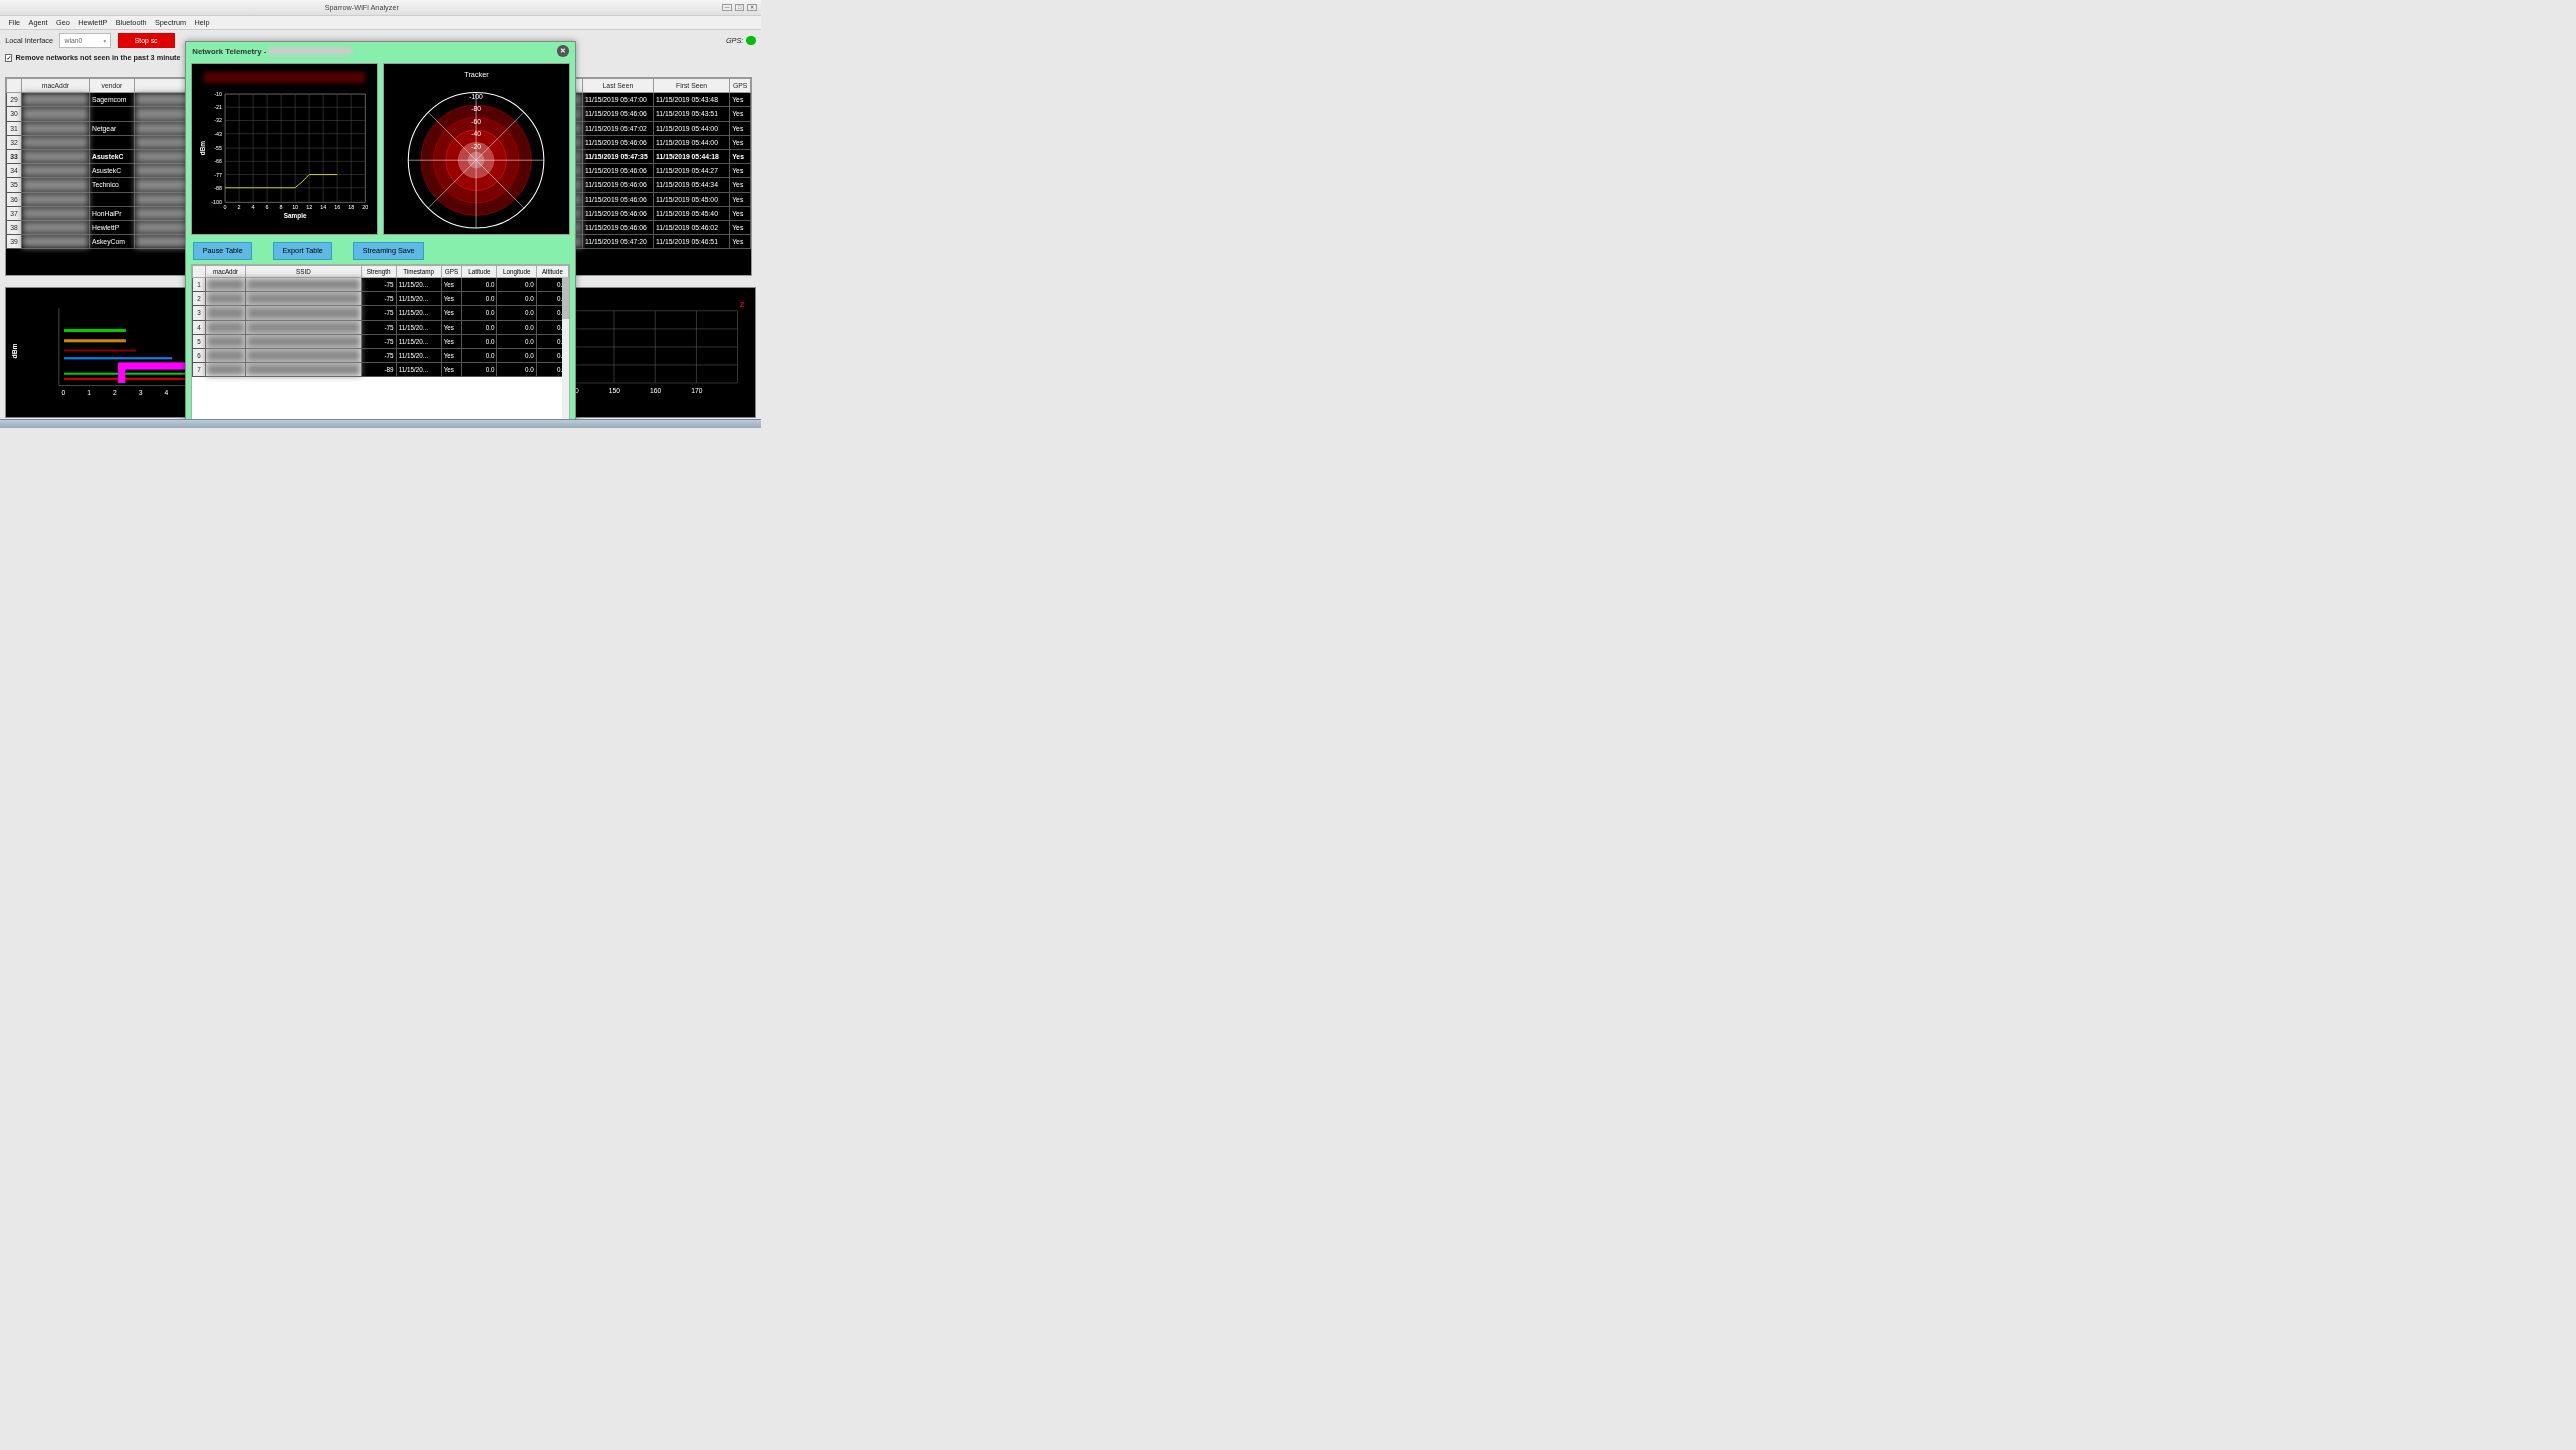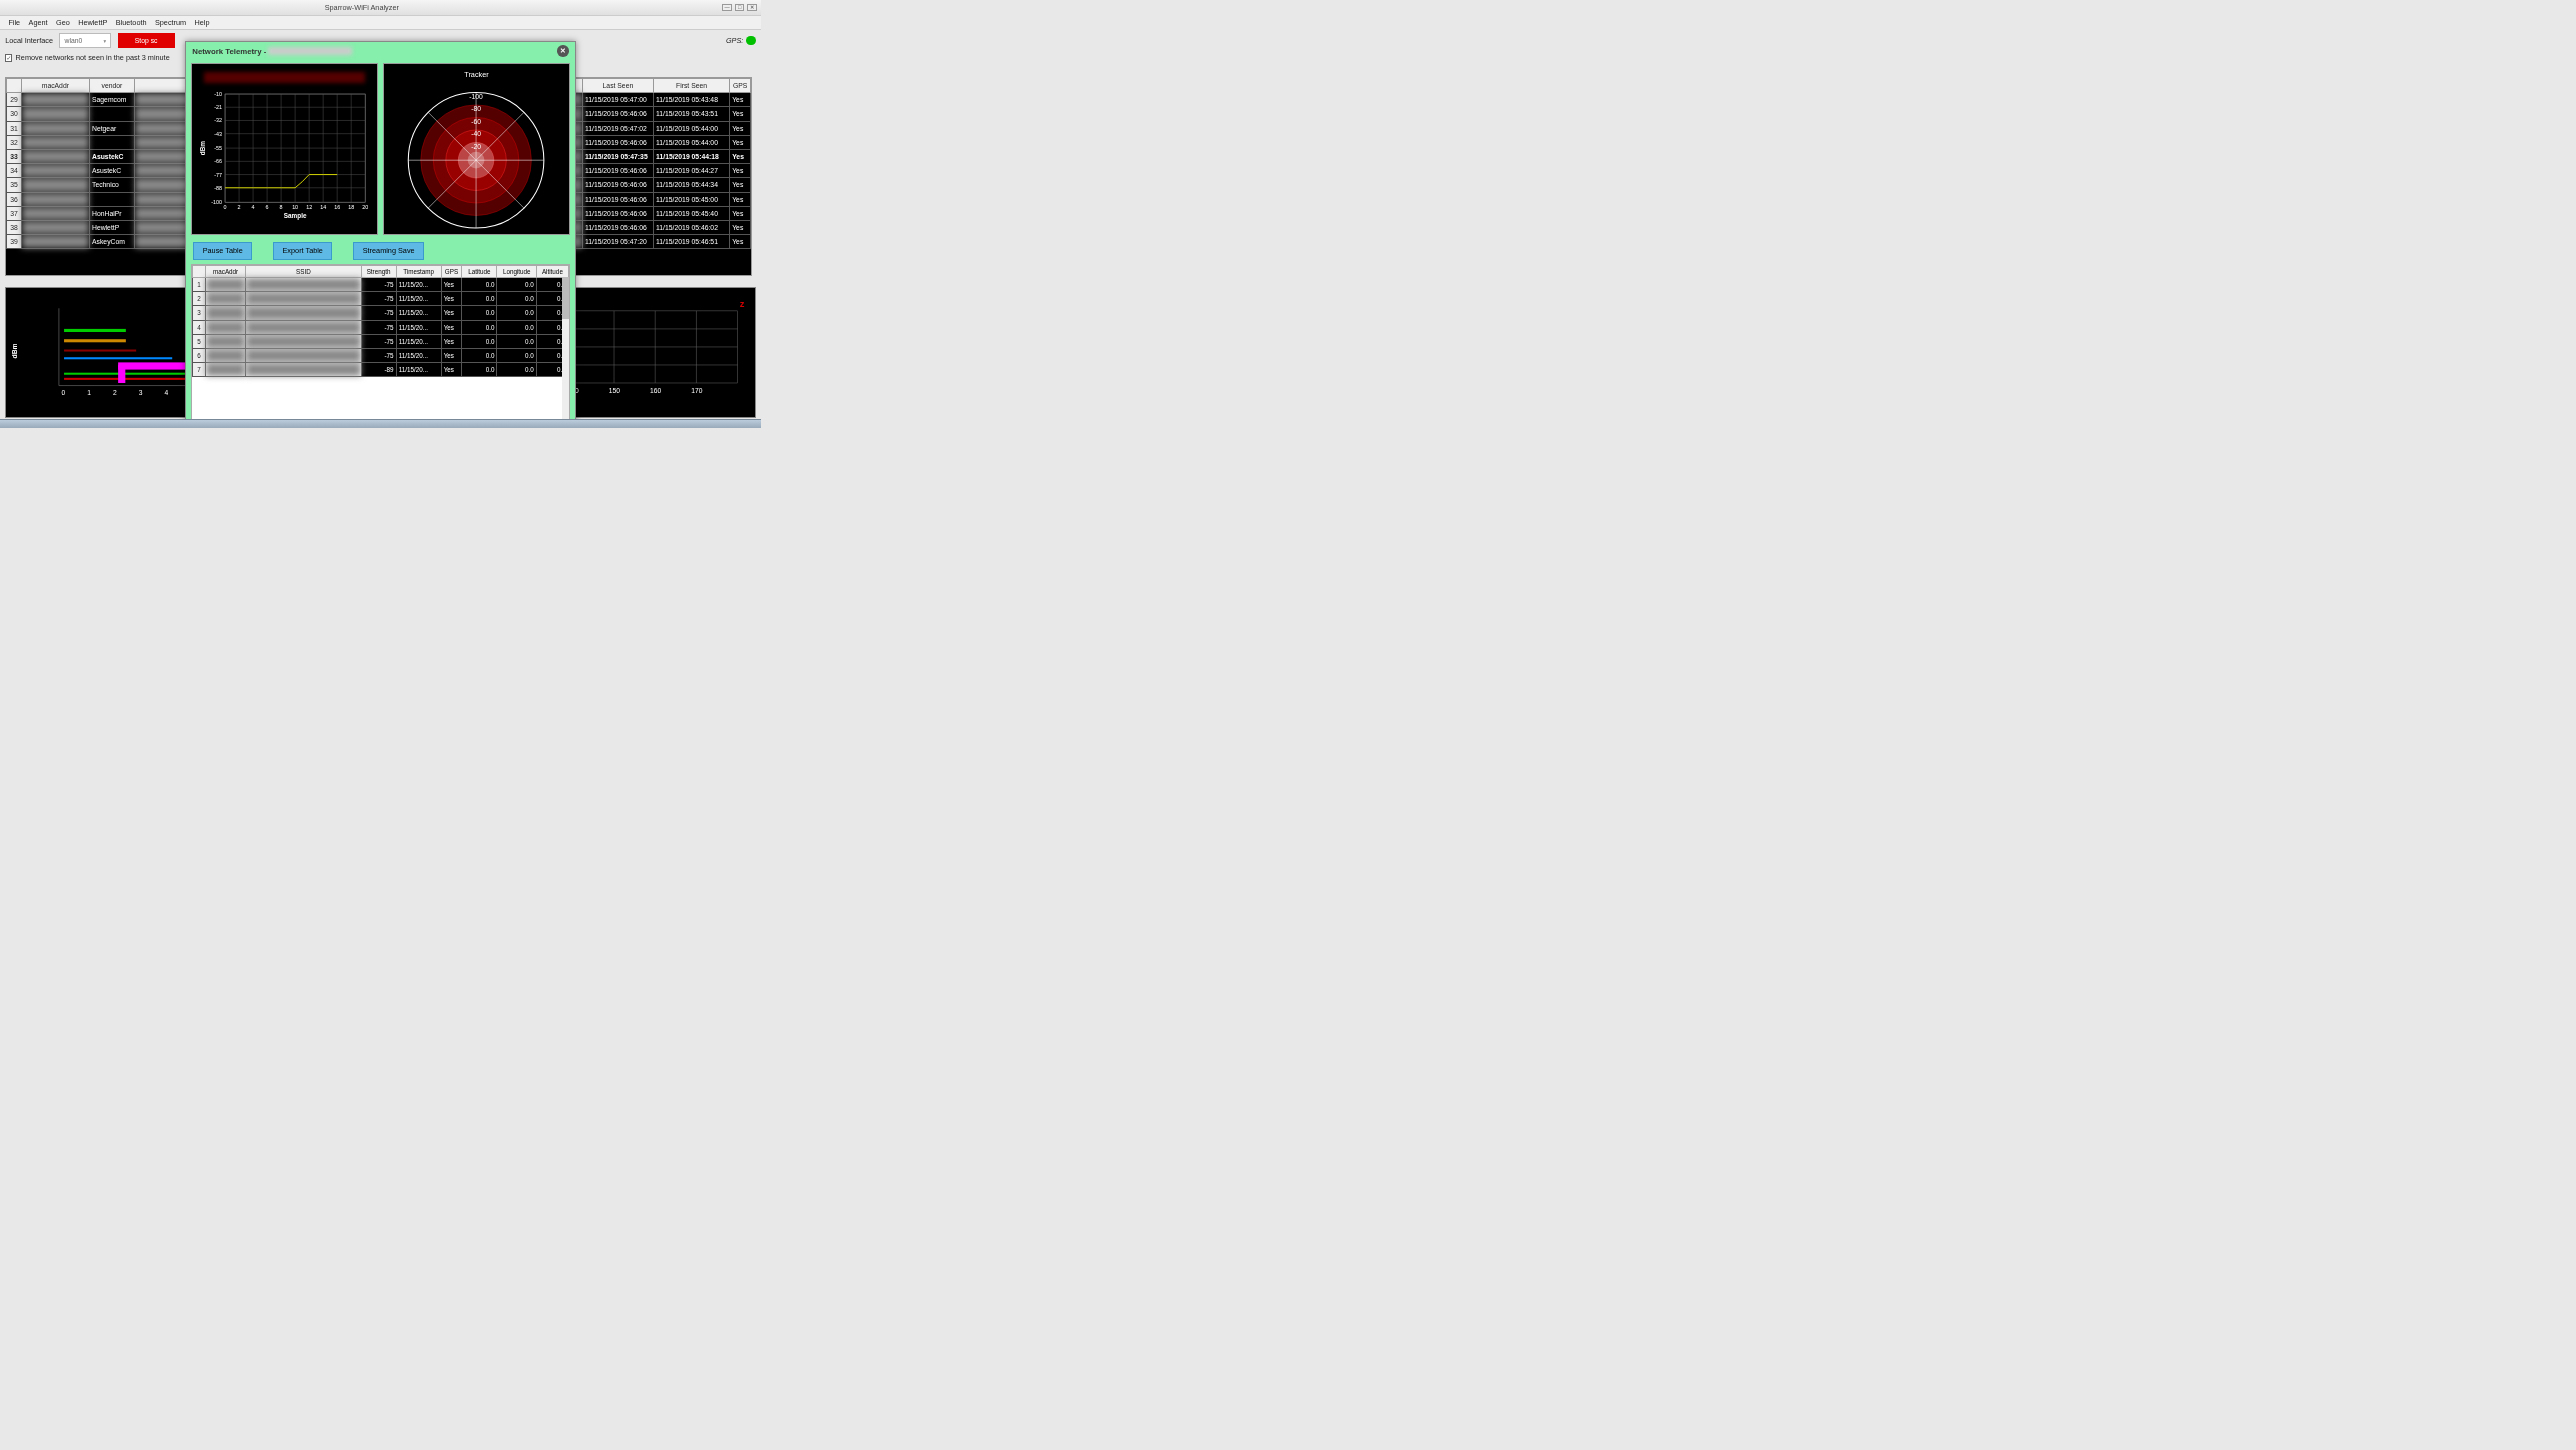--- a/index.html
+++ b/index.html
@@ -13,21 +13,21 @@
 .menu-item { padding: 2.1px 4.2px; font-size: 7.3px; color: #222; cursor: pointer; }
 
 .toolbar { height: 21px; display: flex; align-items: center; padding: 2.1px 5.2px; background: #e8e8e8; gap: 6.3px; text-align: center; }
 .label { font-size: 7.3px; color: #222; }
 .combo { width: 52px; height: 14.6px; border: 0.5px solid #bbb; background: #fff; display: flex; align-items: center; padding: 0 4.2px; font-size: 6.8px; color: #666; }
 .combo::after { content: '▾'; margin-left: auto; font-size: 5.2px; color: #888; }
 .stop-btn { width: 57px; height: 14.6px; background: #e00000; color: #fff; font-size: 6.8px; display: flex; align-items: center; justify-content: center; overflow: hidden; }
 .gps-wrap { margin-left: auto; display: flex; align-items: center; gap: 3.1px; font-style: italic; }
 .gps-dot { width: 9.4px; height: 9.4px; border-radius: 50%; background: #00c000; }
 
-.filter-row { padding: 2.1px 5.2px; font-size: 7.3px; color: #222; display: flex; align-items: center; gap: 3.1px; }
+.filter-row { padding: 2.1px 5.2px; font-size: 7.3px; color: #222; display: flex; align-items: center; gap: 3.1px; font-weight: bold; }
 .checkbox { width: 7.3px; height: 7.3px; border: 0.5px solid #666; background: #fff; display: flex; align-items: center; justify-content: center; font-size: 5.7px; }
 
 .main-table { position: absolute; left: 5.2px; top: 77px; width: 747px; height: 199px; border: 1px solid #999; background: #000; overflow: hidden; }
 .main-table table { border-collapse: collapse; width: 100%; }
 .main-table th { background: #f0f0f0; color: #222; font-size: 6.8px; font-weight: normal; padding: 3.1px 2.1px; border: 0.5px solid #999; }
 .main-table td { background: #000; color: #fff; font-size: 6.8px; padding: 3.1px 2.1px; border: 0.5px solid #555; white-space: nowrap; }
 .main-table .rownum { background: #eee; color: #222; text-align: center; width: 14.6px; }
 .blur { filter: blur(3.1px); background: #888 !important; }
 
 .spectrum { position: absolute; bottom: 10.5px; background: #000; border: 1px solid #888; padding: 10.5px 5.2px 5.2px 5.2px; }

